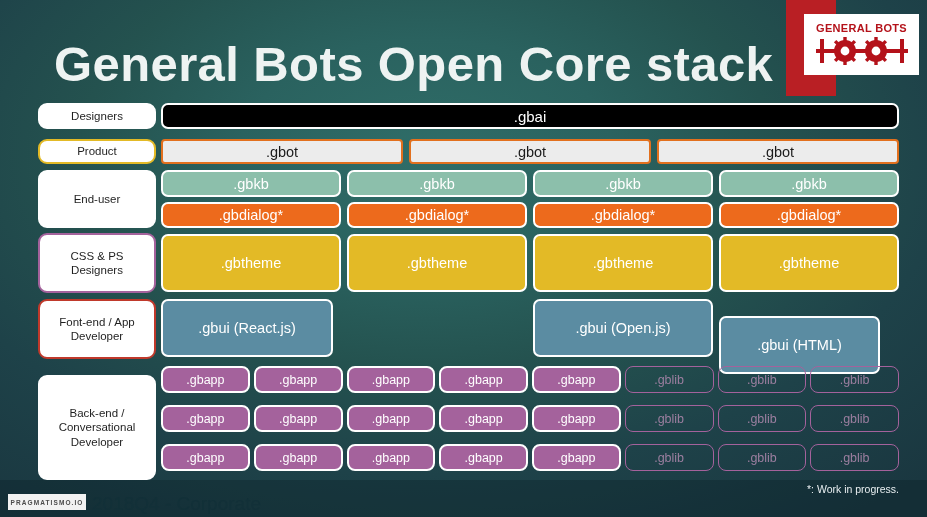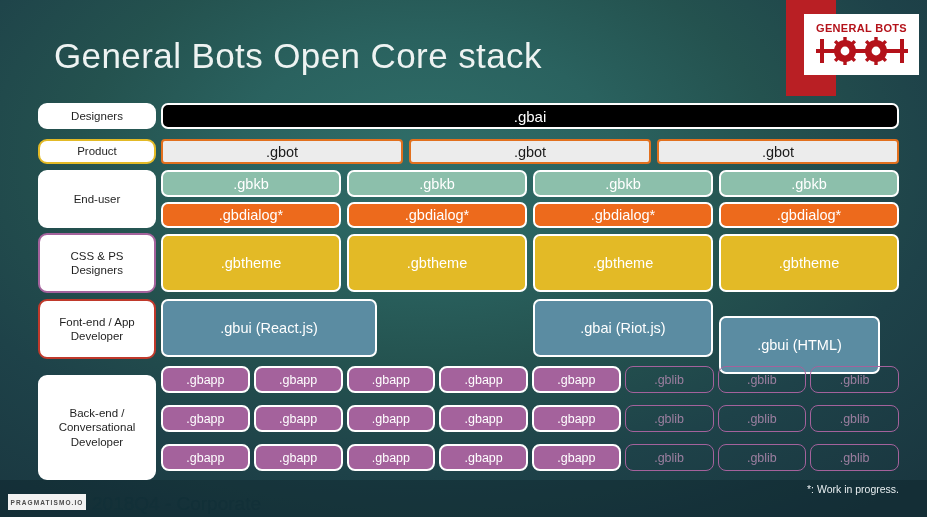--- a/index.html
+++ b/index.html
@@ -47,22 +47,22 @@
     line-height: 1;
     margin-bottom: 2px;
   }
   #logo-mark { display:block; }
 
   
   #title {
     position: absolute;
     left: 54px;
     top: 36px;
-    font-size: 35px;
-    font-weight: 400;
+    font-size: 49px;
+    font-weight: 700;
     color: #eef3f2;
     letter-spacing: 0.4px;
     white-space: nowrap;
   }
 
   
   #board {
     position: absolute;
     left: 0;
     top: 0;
@@ -262,25 +262,25 @@
       </div>
       <div class="cell gbtheme" style="left: 347px; top: 234px; width: 180px; height: 58px;">
         <span>.gbtheme</span>
       </div>
       <div class="cell gbtheme" style="left: 533px; top: 234px; width: 180px; height: 58px;">
         <span>.gbtheme</span>
       </div>
       <div class="cell gbtheme" style="left: 719px; top: 234px; width: 180px; height: 58px;">
         <span>.gbtheme</span>
       </div>
-      <div class="cell gbui" style="left: 161px; top: 299px; width: 216px; height: 58px;">
+      <div class="cell gbui" style="left: 161px; top: 299px; width: 172px; height: 58px;">
         <span>.gbui (React.js)</span>
       </div>
       <div class="cell gbui" style="left: 533px; top: 299px; width: 180px; height: 58px;">
-        <span>.gbai (Riot.js)</span>
+        <span>.gbui (Open.js)</span>
       </div>
       <div class="cell gbui" style="left: 719px; top: 316px; width: 161px; height: 58px;">
         <span>.gbui (HTML)</span>
       </div>
       <div class="cell gbapp" style="left: 161px; top: 366px; width: 88.75px; height: 27px;">
         <span>.gbapp</span>
       </div>
       <div class="cell gbapp" style="left: 253.75px; top: 366px; width: 88.75px; height: 27px;">
         <span>.gbapp</span>
       </div>

